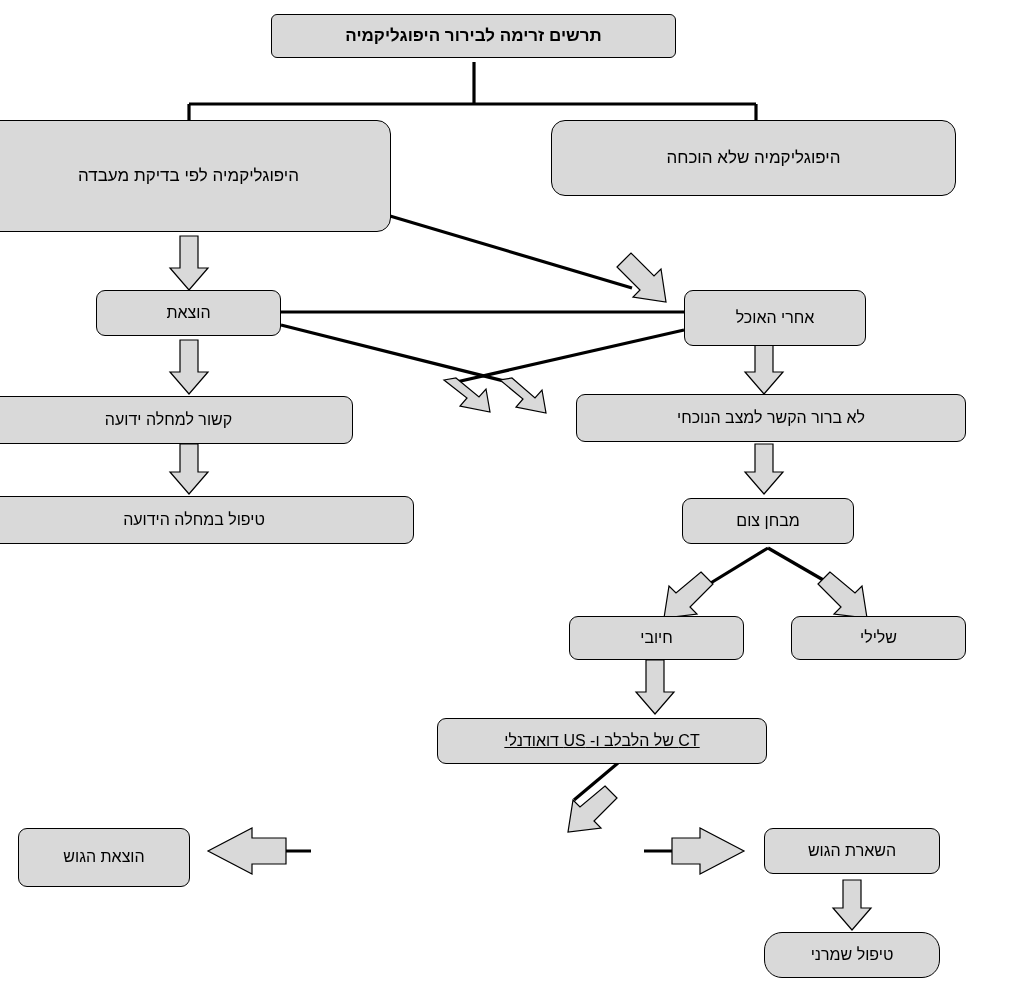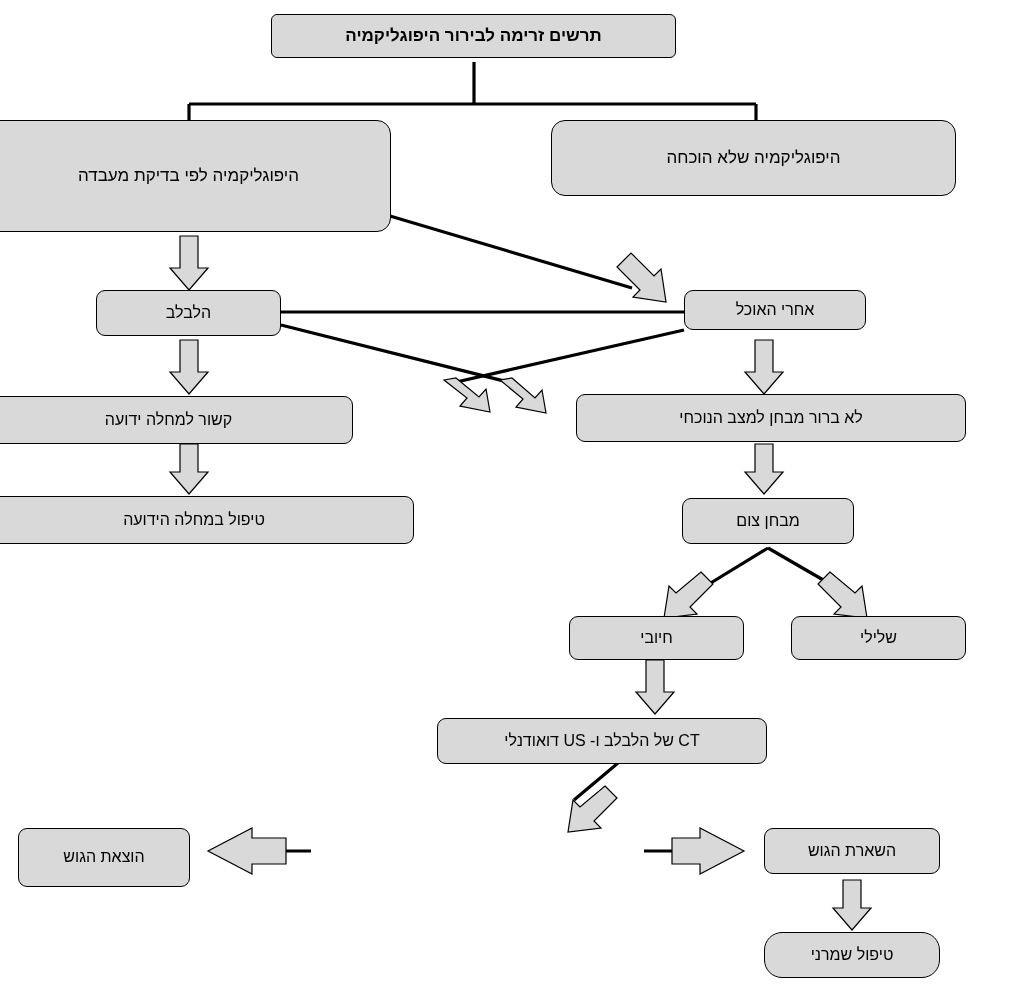--- a/index.html
+++ b/index.html
@@ -131,52 +131,52 @@
 
   <div class="node lvl1" style="left:30px; top:120px; width:405px; height:112px;">
     <span>היפוגליקמיה לפי בדיקת מעבדה</span>
   </div>
 
   <div class="node lvl1" style="left:595px; top:120px; width:405px; height:76px;">
     <span>היפוגליקמיה שלא הוכחה</span>
   </div>
 
   <div class="node reg" style="left:140px; top:290px; width:185px; height:46px;">
-    <span>הלבלב</span>
+    <span>הוצאת</span>
   </div>
 
-  <div class="node reg" style="left:728px; top:290px; width:182px; height:40px;">
+  <div class="node reg" style="left:728px; top:290px; width:182px; height:56px;">
     <span>אחרי האוכל</span>
   </div>
 
   <div class="node reg" style="left:28px; top:396px; width:369px; height:48px;">
     <span>קשור למחלה ידועה</span>
   </div>
 
   <div class="node reg" style="left:620px; top:394px; width:390px; height:48px;">
-    <span>לא ברור מבחן למצב הנוכחי</span>
+    <span>לא ברור הקשר למצב הנוכחי</span>
   </div>
 
   <div class="node reg" style="left:18px; top:496px; width:440px; height:48px;">
     <span>טיפול במחלה הידועה</span>
   </div>
 
   <div class="node reg" style="left:726px; top:498px; width:172px; height:46px;">
     <span>מבחן צום</span>
   </div>
 
   <div class="node reg" style="left:613px; top:616px; width:175px; height:44px;">
     <span>חיובי</span>
   </div>
 
   <div class="node reg" style="left:835px; top:616px; width:175px; height:44px;">
     <span>שלילי</span>
   </div>
 
-  <div class="node reg" style="left:481px; top:718px; width:330px; height:46px;">
+  <div class="node reg" style="left:481px; top:718px; width:330px; height:46px;text-decoration:underline;">
     <span>CT של הלבלב ו- US דואודנלי</span>
   </div>
 
 
   <div class="node reg" style="left:62px; top:828px; width:172px; height:59px;">
     <span>הוצאת הגוש</span>
   </div>
 
   <div class="node reg" style="left:808px; top:828px; width:176px; height:46px;">
     <span>השארת הגוש</span>

